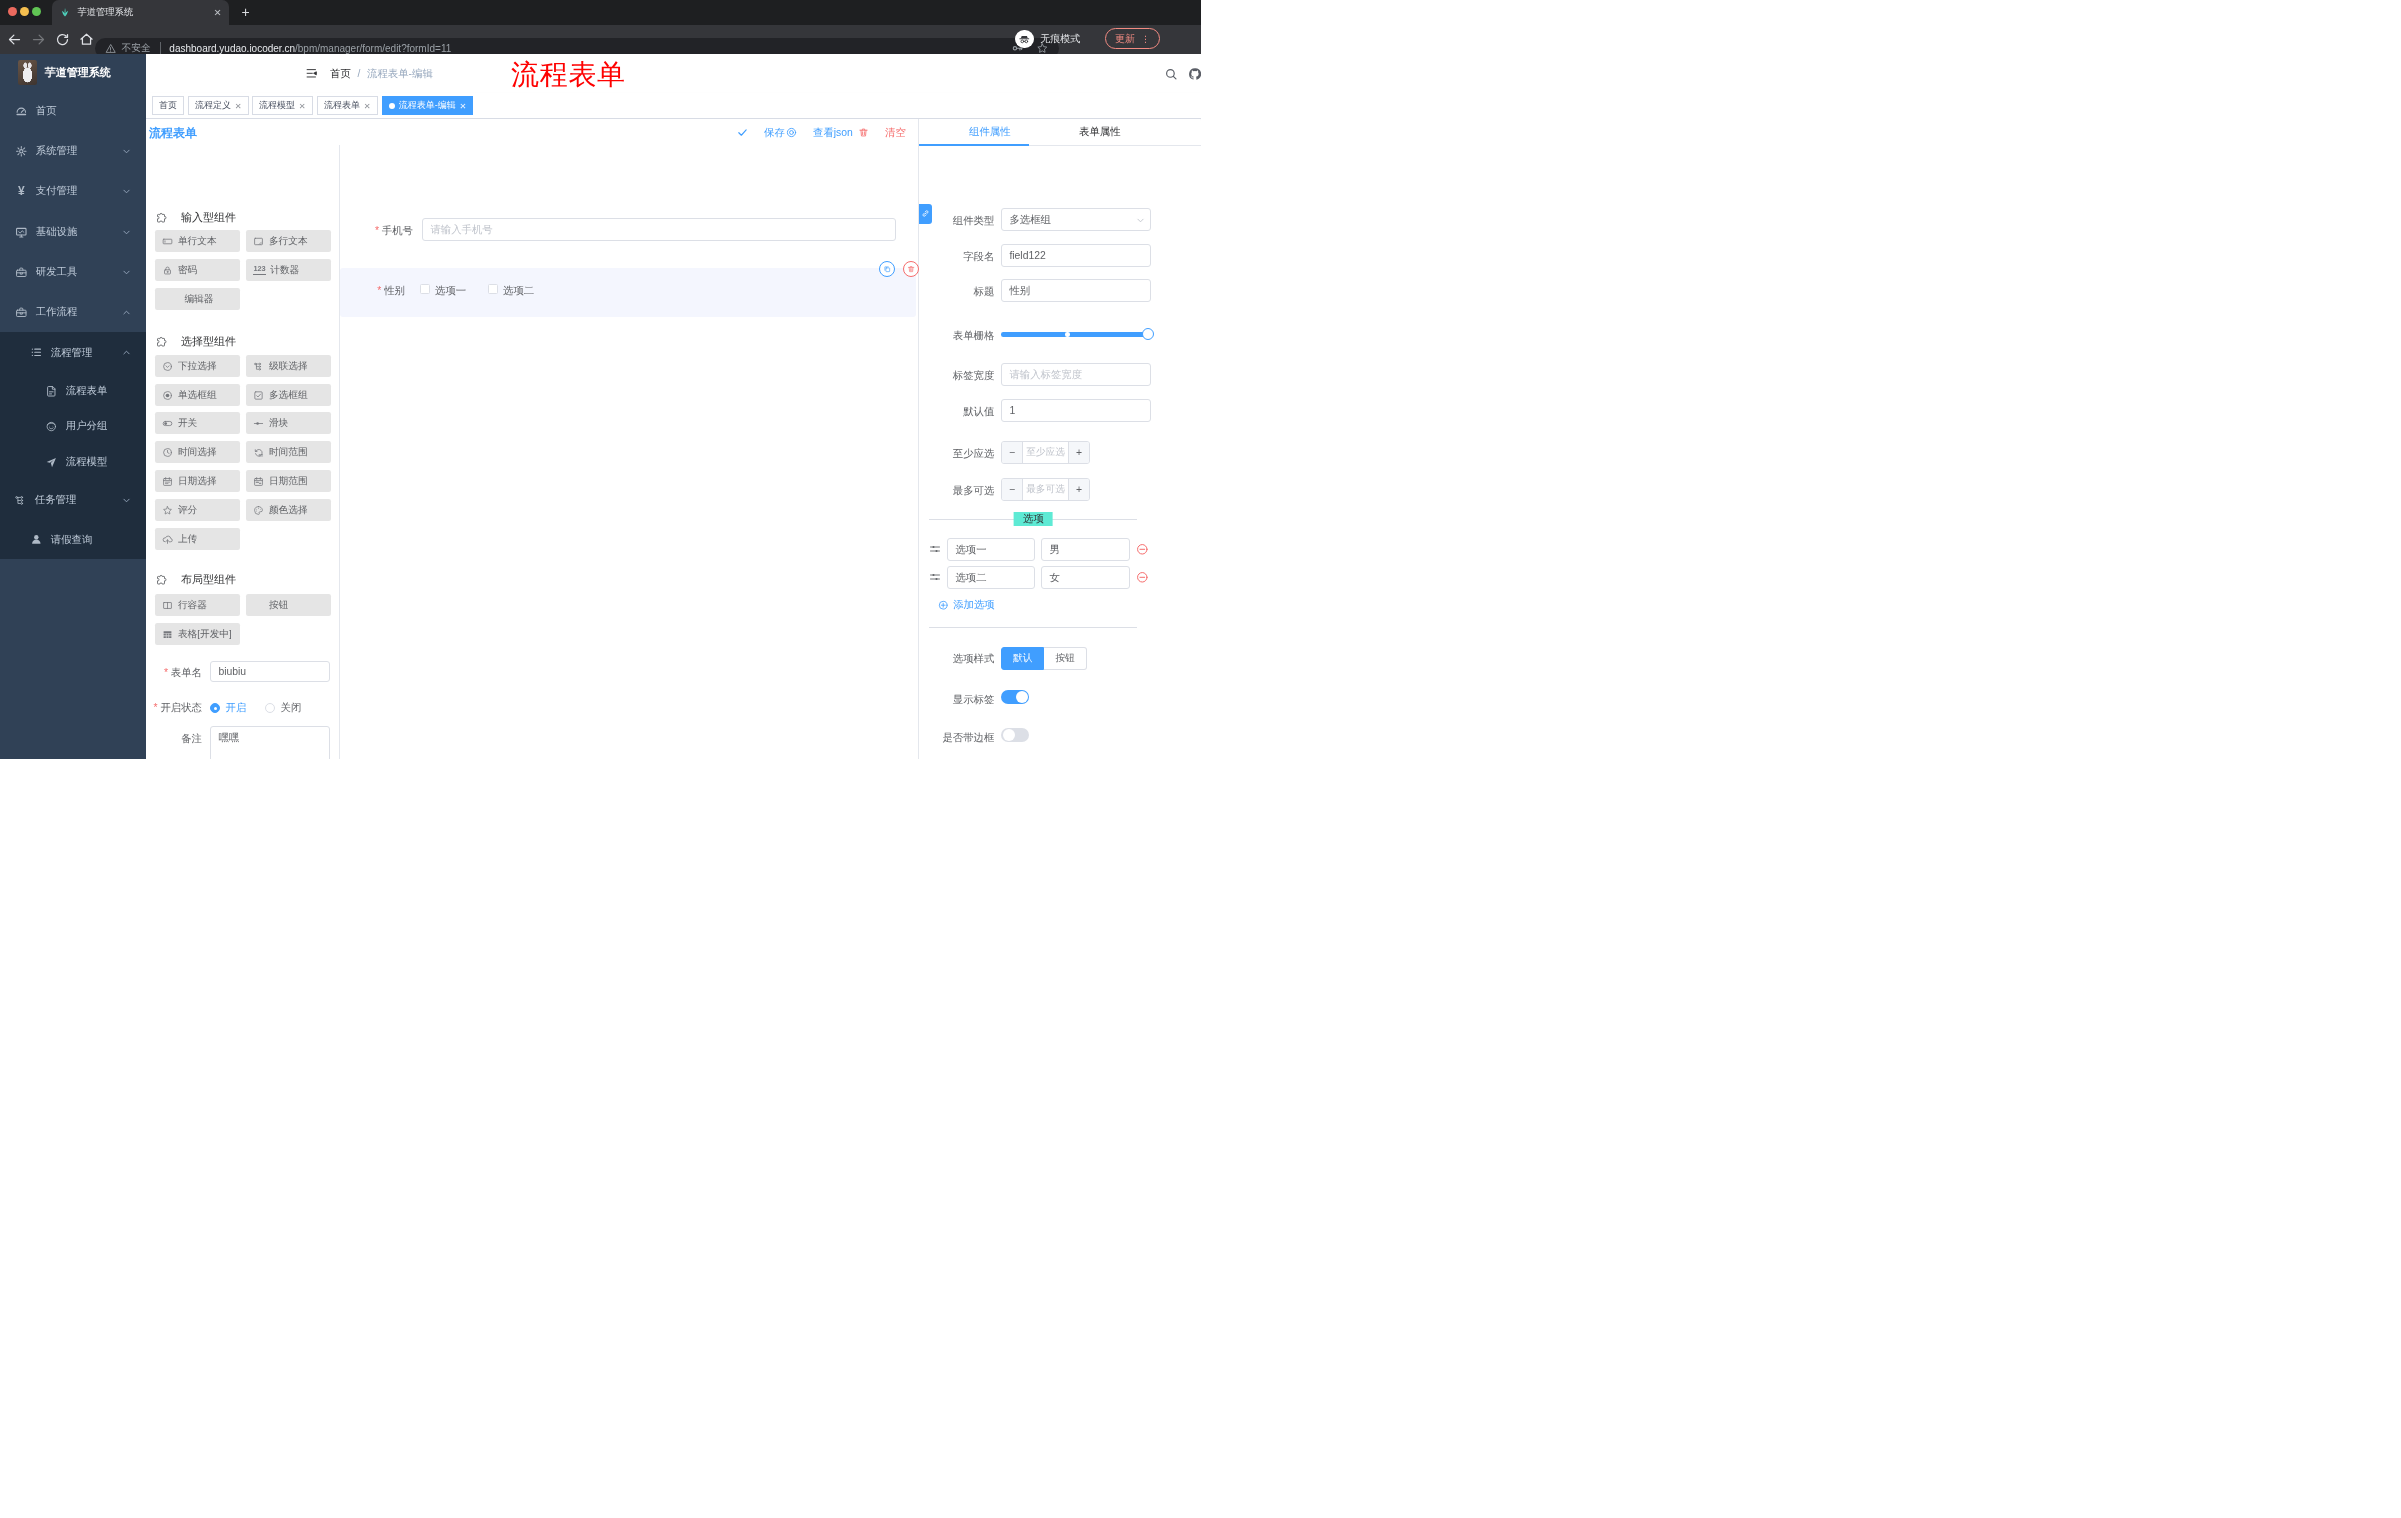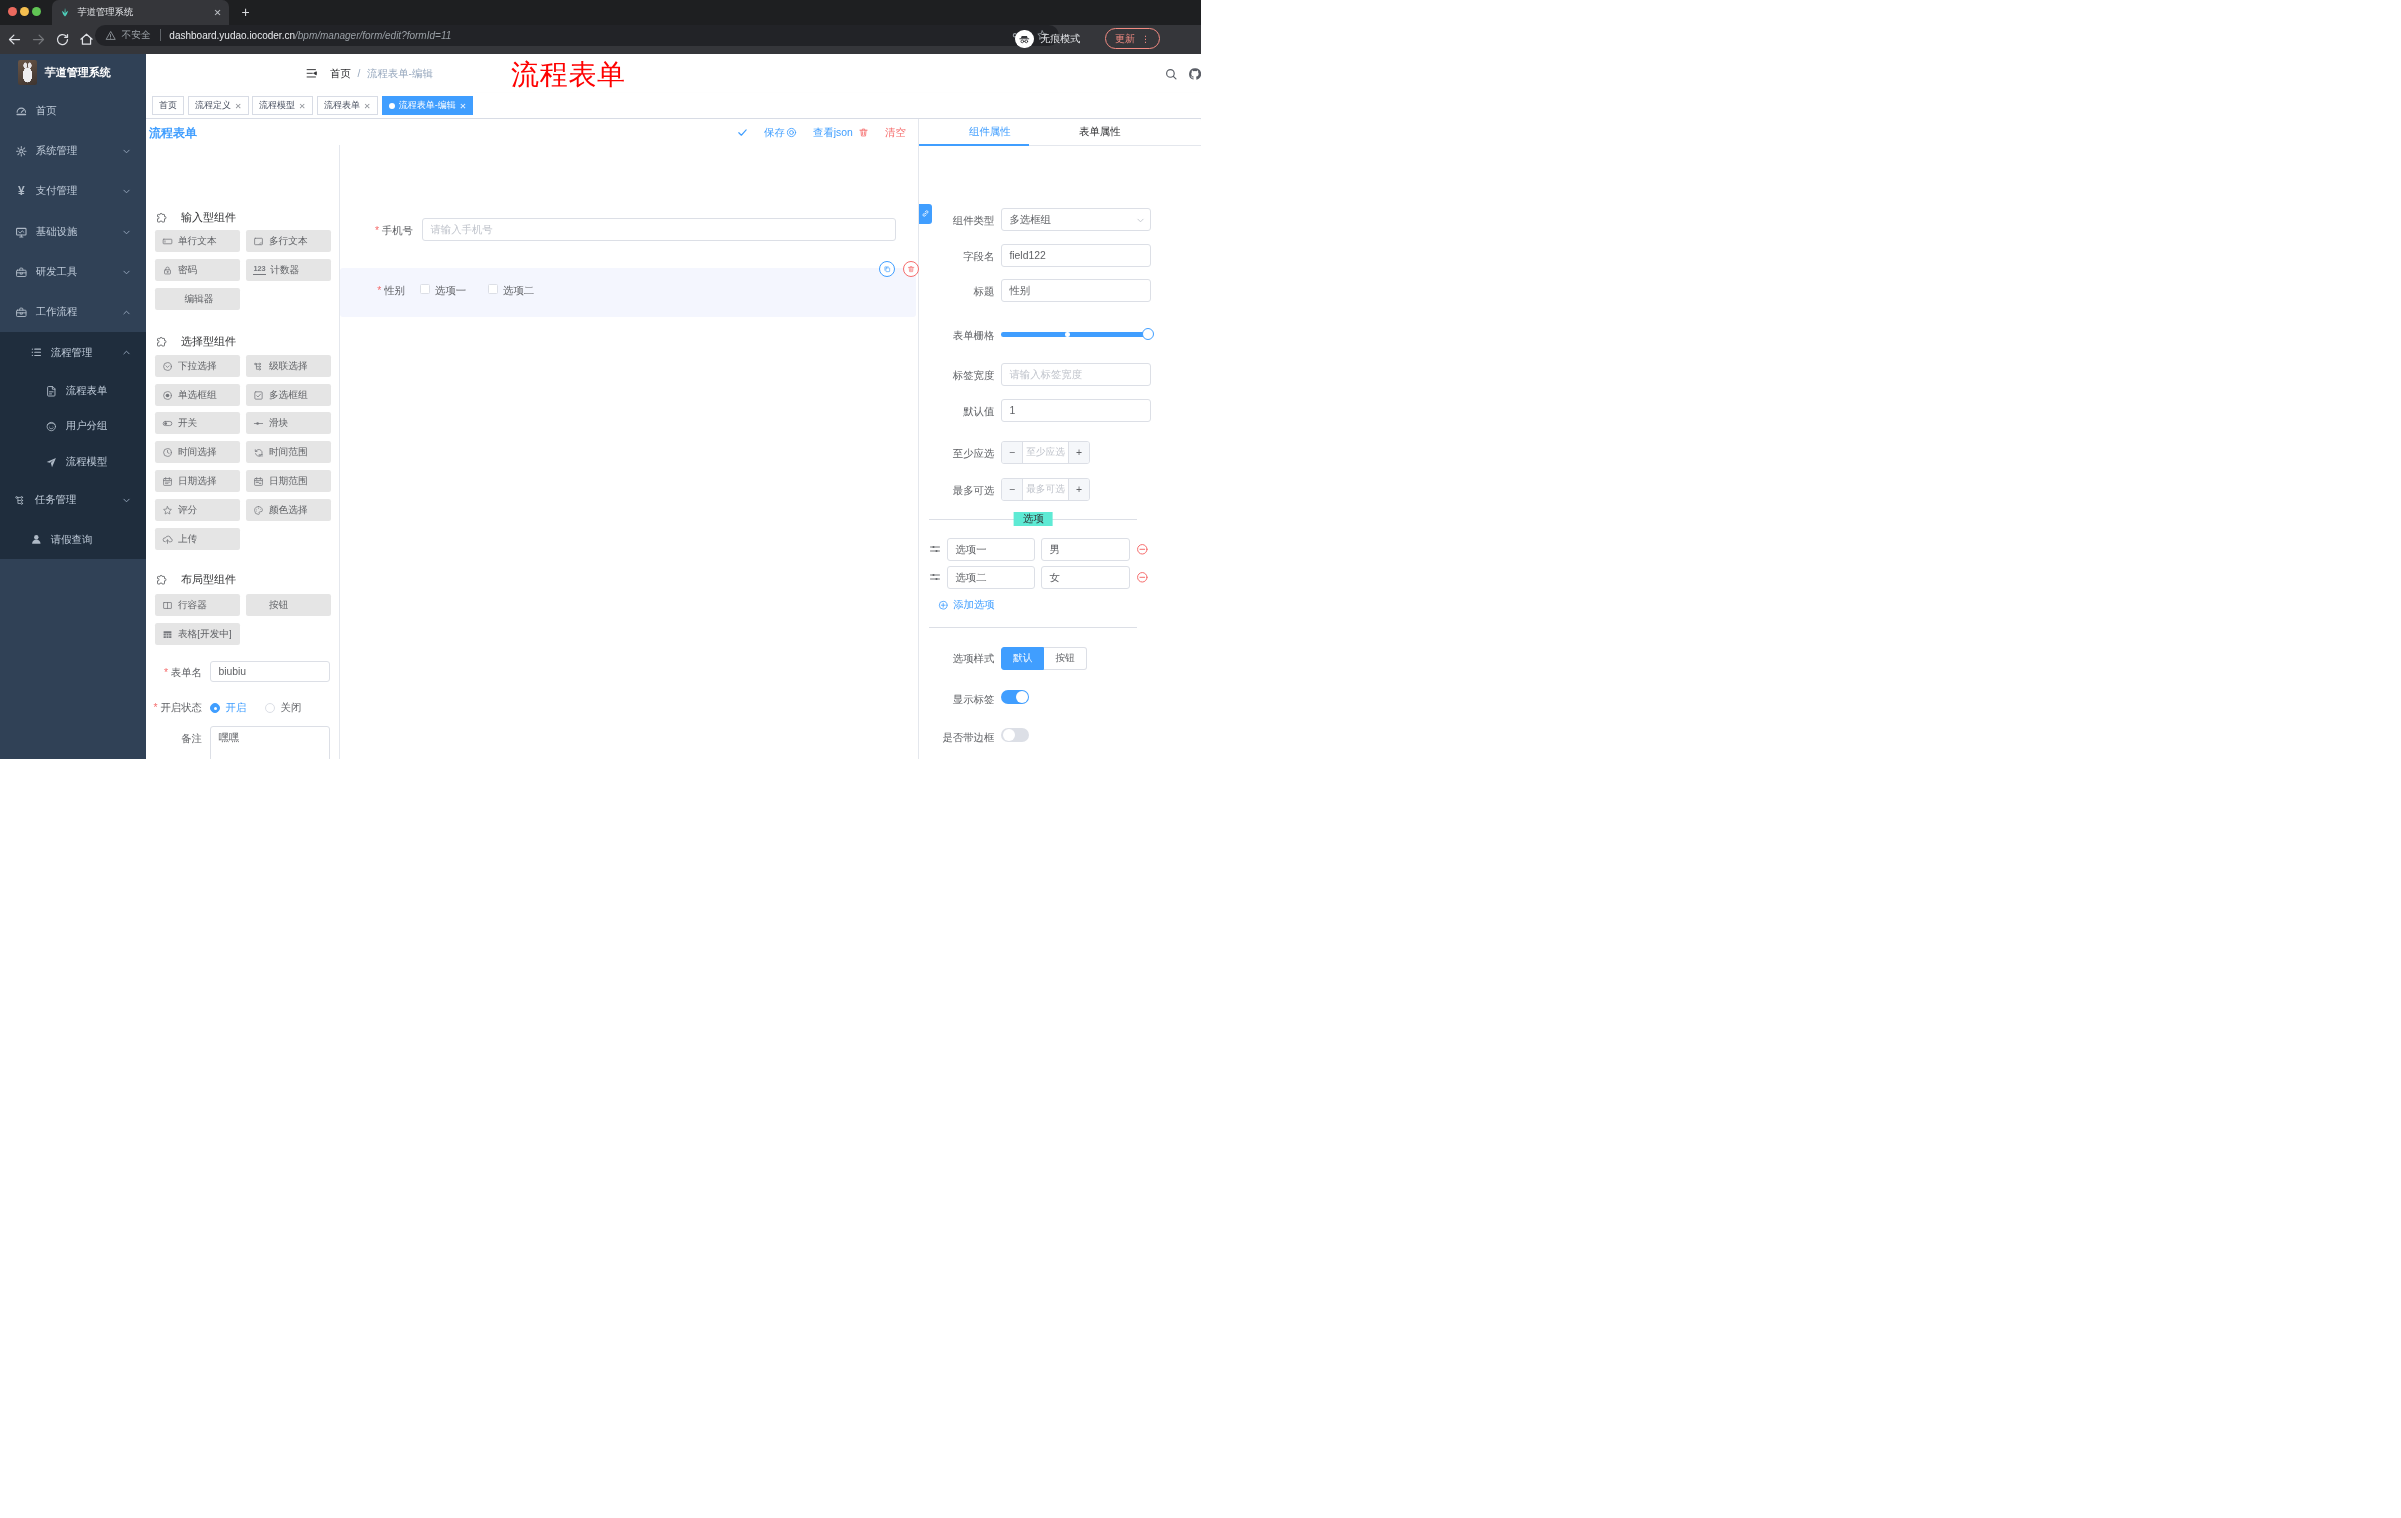--- a/index.html
+++ b/index.html
@@ -11,26 +11,26 @@
   
   #tabstrip { position:absolute; left:0; top:0; width:1201px; height:24.5px; background:#1e1f21; }
   .tlight { position:absolute; top:7.4px; width:9px; height:9px; border-radius:50%; }
   #btab { position:absolute; left:52px; top:0; width:177px; height:24.5px; background:#35363a; border-radius:6.7px 6.7px 0 0; display:flex; align-items:center; padding:0 7.4px; color:#e8eaed; font-size:9.3px; }
   #btab .fav { width:12px; height:12px; margin-right:6px; }
   #btab .x { margin-left:auto; color:#bdc1c6; font-size:9.7px; }
   #newtab { position:absolute; left:236px; top:3px; width:19.3px; height:19.3px; color:#dadce0; font-size:14px; text-align:center; line-height:18.6px; }
   #toolbar { position:absolute; left:0; top:24.5px; width:1201px; height:30px; background:#35363a; }
   .navic { position:absolute; top:7.4px; width:15px; height:15px; color:#dfe1e5; }
   .navic.dim { color:#74767a; }
-  #omnibox { position:absolute; left:95px; top:0; width:964px; height:21px; background:#222327; border-radius:10.4px; display:flex; align-items:center; padding:0 10.4px; }
+  #omnibox { position:absolute; left:95px; top:13px; width:964px; height:21px; background:#222327; border-radius:10.4px; display:flex; align-items:center; padding:0 10.4px; }
   #omnibox .warn { width:11px; height:11px; color:#9aa0a6; margin-right:5.2px; }
   #omnibox .insecure { color:#9aa0a6; font-size:9.7px; }
   #omnibox .sep { width:0.7px; height:12px; background:#5f6368; margin:0 9px; }
   #omnibox .host { color:#e8eaed; font-size:10px; }
-  #omnibox .path { color:#9aa0a6; font-size:10px;font-style:italic; }
+  #omnibox .path { color:#9aa0a6; font-size:10px; }
   #omnibox .oright { margin-left:auto; display:flex; align-items:center; gap:12px; color:#9aa0a6; }
   #omnibox .oright .ic { width:12.6px; height:12.6px; }
   #incog { position:absolute; left:1015px; top:3.7px; height:22px; display:flex; align-items:center; gap:6.7px; }
   #incog .badge { width:18.6px; height:18.6px; background:#fff; border-radius:50%; color:#35363a; padding:3px; }
   #incog span { color:#e8eaed; font-size:10px; }
   #updatebtn { position:absolute; left:1105px; top:3.7px; width:55px; height:21px; border:0.7px solid #f28b82; border-radius:10.4px; display:flex; align-items:center; justify-content:center; gap:6px; color:#f28b82; font-size:10px; }
   #updatebtn .dots { font-size:9px; letter-spacing:0; }
   #tbcaret { position:absolute; left:1178px; top:43px; width:7.4px; height:6px; color:#9aa0a6; }
 
   

